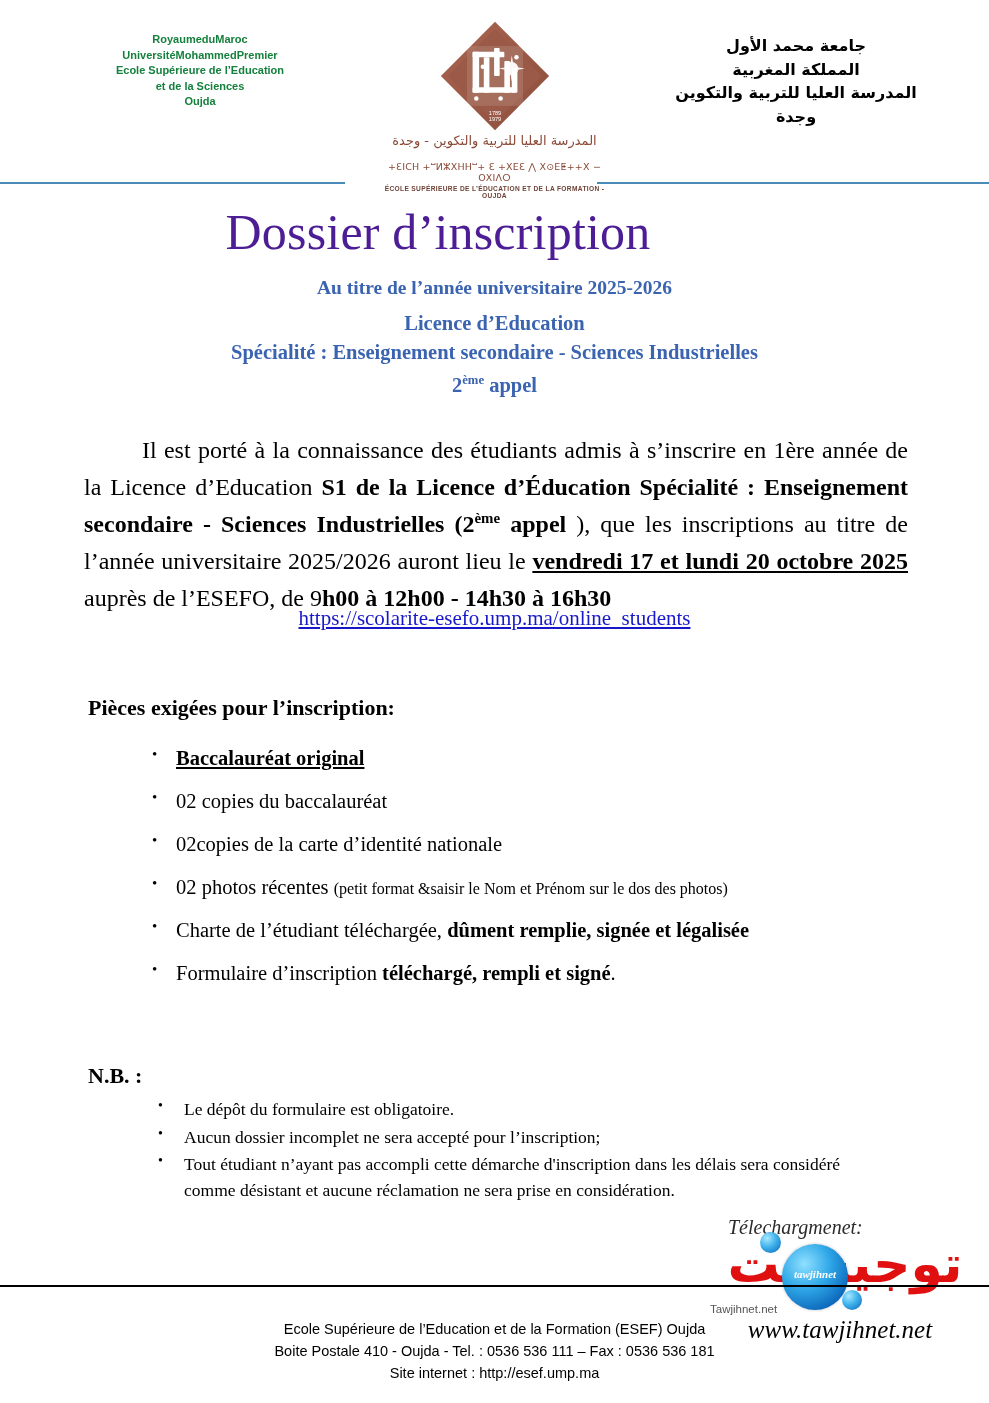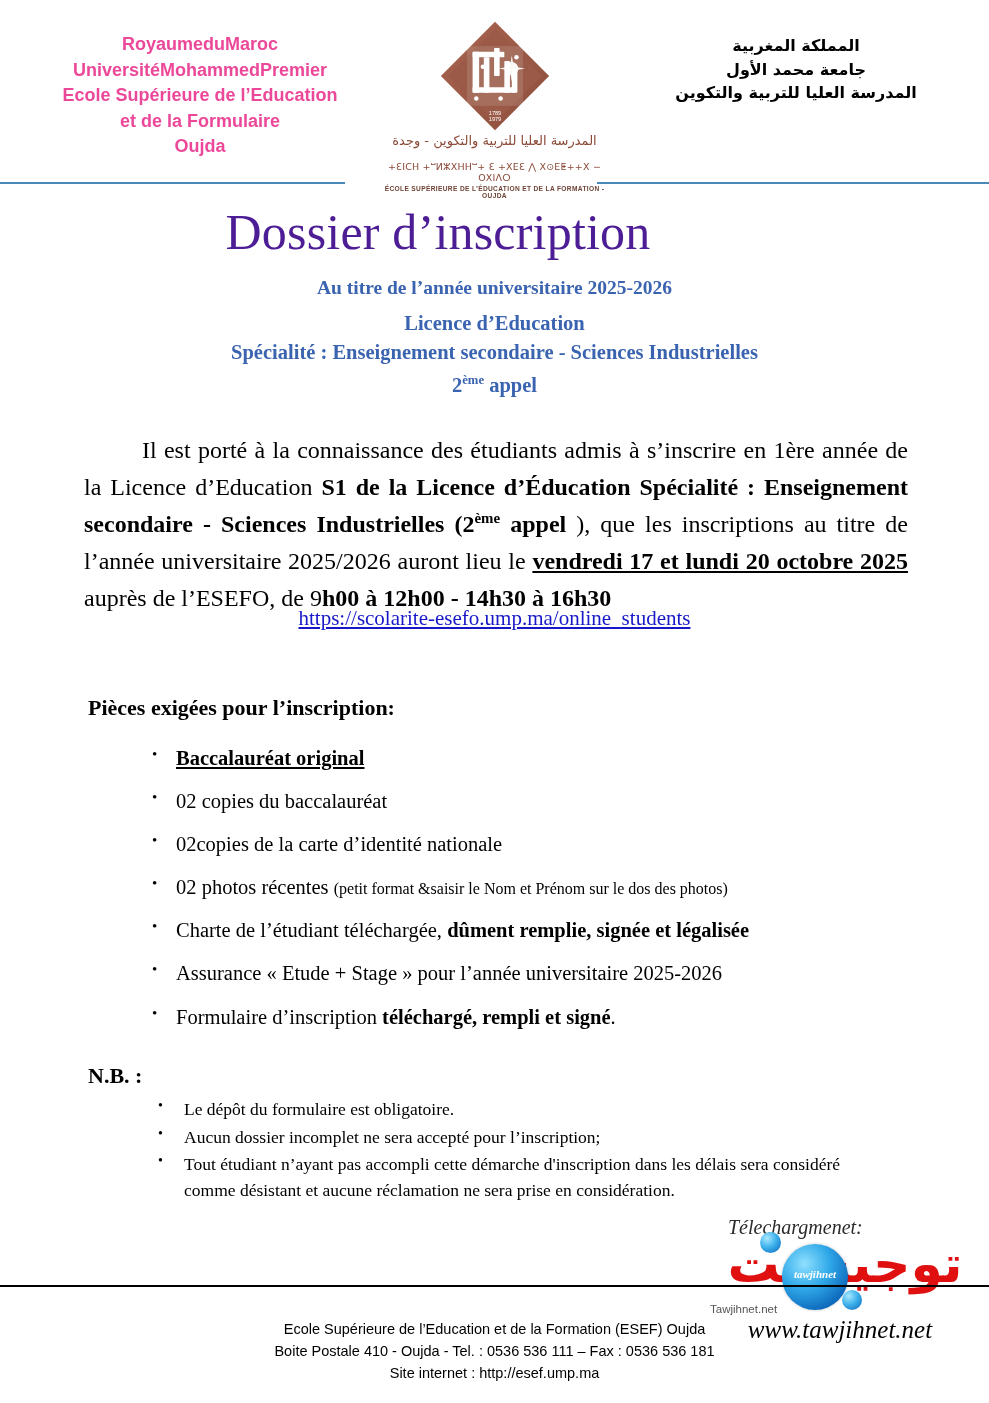--- a/index.html
+++ b/index.html
@@ -32,23 +32,23 @@
     height: 190px;
   }
   .hdr-left {
     position: absolute;
     left: 30px;
     top: 32px;
     width: 340px;
     text-align: center;
     font-family: "Liberation Sans", sans-serif;
     font-weight: bold;
-    font-size: 18px;
+    font-size: 11px;
     line-height: 1.42;
-    color: #ec4899;
+    color: #15803d;
   }
   .hdr-left div { white-space: nowrap; }
 
   .hdr-right {
     position: absolute;
     right: 28px;
     top: 34px;
     width: 330px;
     text-align: center;
     direction: rtl;
@@ -377,21 +377,21 @@
 <body>
 
 <div class="page">
 
   <div class="header">
 
     <div class="hdr-left">
       <div>RoyaumeduMaroc</div>
       <div>UniversitéMohammedPremier</div>
       <div>Ecole Supérieure de l’Education</div>
-      <div>et de la Formulaire</div>
+      <div>et de la Sciences</div>
       <div>Oujda</div>
     </div>
 
     <div class="hdr-logo">
       <svg class="emblem" viewBox="0 0 120 120" aria-hidden="true">
         <defs>
           <linearGradient id="brn" x1="0" y1="0" x2="1" y2="1">
             <stop offset="0%" stop-color="#a96450"></stop>
             <stop offset="100%" stop-color="#8d4e3c"></stop>
           </linearGradient>
@@ -418,23 +418,24 @@
         </g>
         <text x="60" y="102" font-size="6" fill="#ffffff" text-anchor="middle" font-family="Liberation Sans, sans-serif">1789</text>
         <text x="60" y="108" font-size="6" fill="#ffffff" text-anchor="middle" font-family="Liberation Sans, sans-serif">1979</text>
       </svg>
       <div class="emblem-caption-ar">المدرسة العليا للتربية والتكوين - وجدة</div>
       <div class="emblem-caption-tif">+ƐICH +ⵯⵍⵣXHHⵯ+ Ɛ +XEƐ ⋀ ⵝ⊙Eⵟ++X − OⵝIΛⵔ</div>
       <div class="emblem-caption-fr">ÉCOLE SUPÉRIEURE DE L’ÉDUCATION ET DE LA FORMATION - OUJDA</div>
     </div>
 
     <div class="hdr-right">
+      <div>جامعة محمد الأول</div>
       <div>المملكة المغربية</div>
-      <div>جامعة محمد الأول</div>
       <div>المدرسة العليا للتربية والتكوين</div>
+      <div>وجدة</div>
     </div>
 
     <div class="rule-left"></div>
     <div class="rule-right"></div>
   </div>
 
   <div class="title-main">Dossier d’inscription</div>
   <div class="subtitle1">Au titre de l’année universitaire 2025-2026</div>
   <div class="subtitle2">Licence d’Education</div>
   <div class="subtitle3">Spécialité : Enseignement secondaire - Sciences Industrielles</div>
@@ -447,21 +448,20 @@
   </div>
 
   <div class="pieces-heading">Pièces exigées pour l’inscription:</div>
 
   <ul class="pieces-list">
     <li><span class="bu">Baccalauréat original</span></li>
     <li><span>02 copies du baccalauréat</span></li>
     <li><span>02copies de la carte d’identité nationale</span></li>
     <li><span>02 photos récentes </span><span class="small-u">(petit format &amp;saisir le Nom et Prénom sur le dos des photos)</span></li>
     <li><span>Charte de l’étudiant téléchargée, </span><span class="b">dûment remplie, signée et légalisée</span></li>
-    <li><span>Assurance « Etude + Stage » pour l’année universitaire 2025-2026</span></li>
     <li><span>Formulaire  d’inscription </span><span class="b">téléchargé, rempli et signé</span><span>.</span></li>
   </ul>
 
   <div class="nb-heading">N.B. :</div>
   <ul class="nb-list">
     <li>Le dépôt du formulaire est obligatoire.</li>
     <li>Aucun dossier incomplet ne sera accepté pour l’inscription;</li>
     <li>Tout étudiant n’ayant pas accompli cette démarche d'inscription dans les délais sera considéré comme désistant et aucune réclamation ne sera prise en considération.</li>
   </ul>
 

